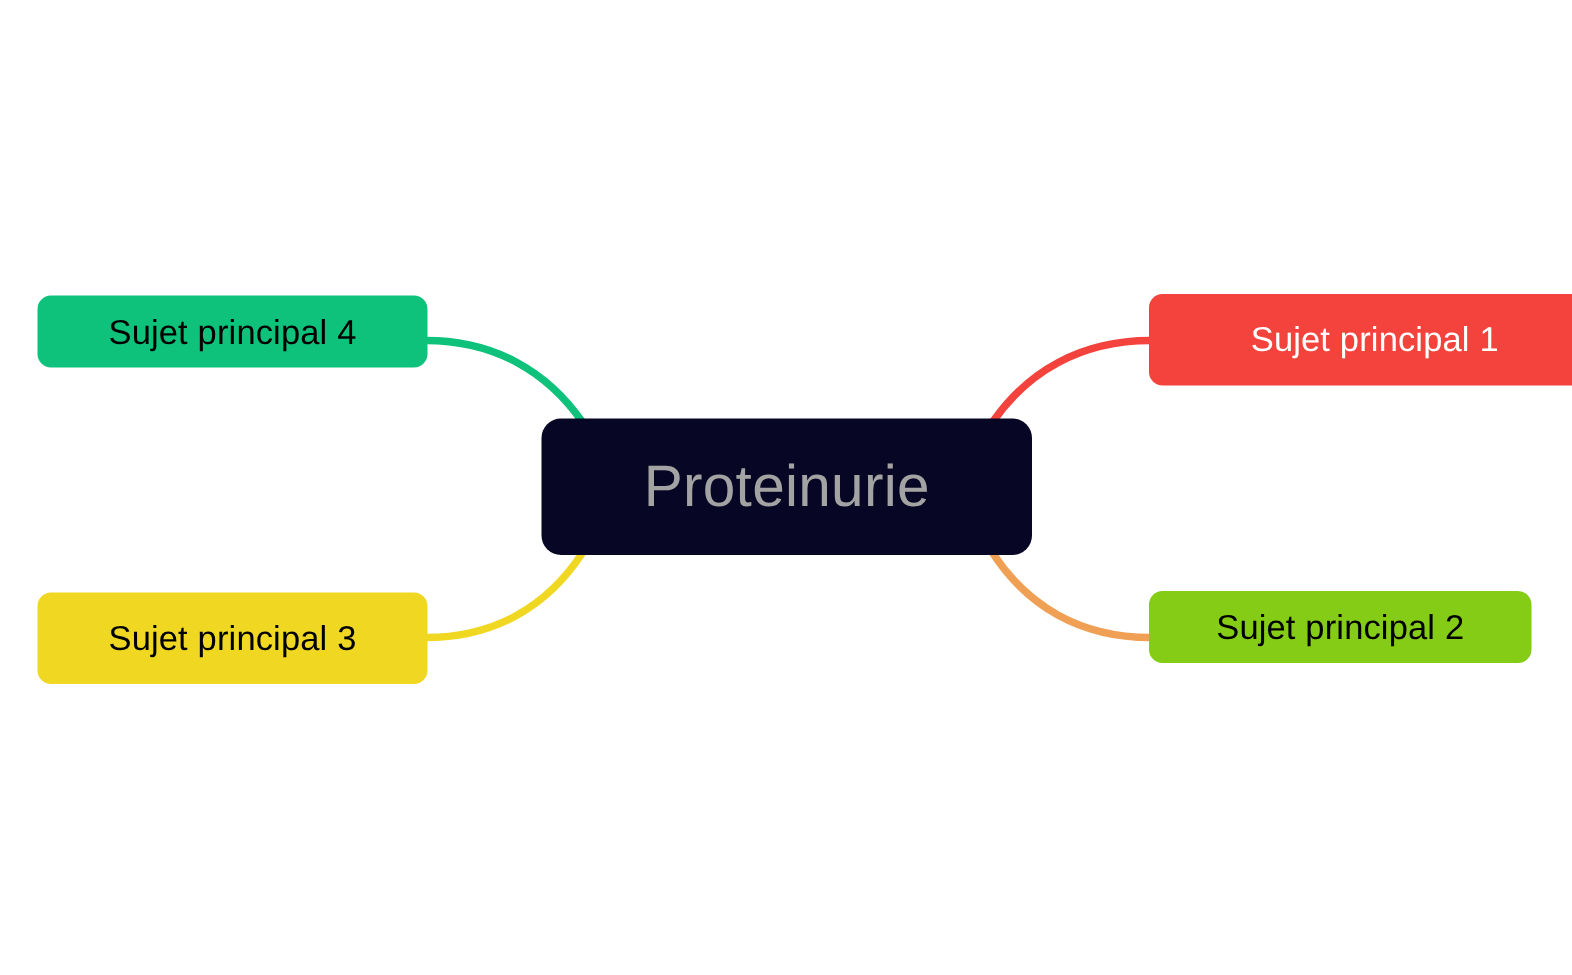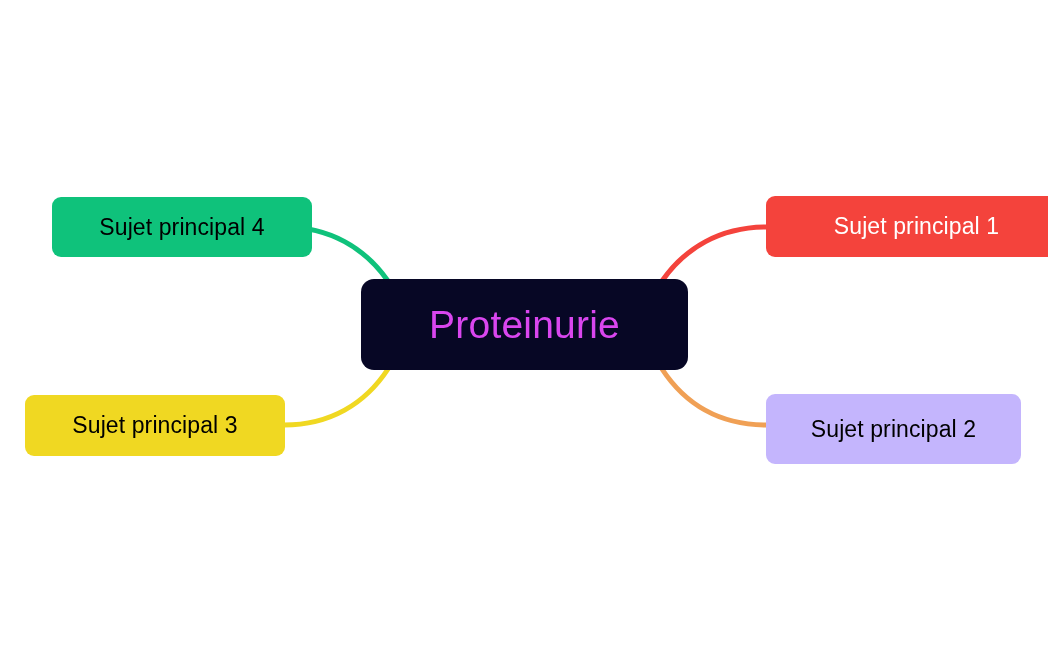--- a/index.html
+++ b/index.html
@@ -89,33 +89,33 @@
 
 <div id="canvas" style="width: 1048px; height: 650px; background: rgb(255, 255, 255);">
 
   <svg id="connector-layer" viewBox="0 0 1048 650" width="1048" height="650" xmlns="http://www.w3.org/2000/svg">
     <path fill="none" stroke="#0fc27b" stroke-width="5" stroke-linecap="round" d="M 284 227 C 330 227 365 248 388 281"></path>
     <path fill="none" stroke="#f4433c" stroke-width="5" stroke-linecap="round" d="M 662 281 C 685 248 720 227 767 227"></path>
     <path fill="none" stroke="#f0d822" stroke-width="5" stroke-linecap="round" d="M 284 425 C 330 425 365 404 388 369"></path>
     <path fill="none" stroke="#f0a055" stroke-width="5" stroke-linecap="round" d="M 662 369 C 685 404 720 425 767 425"></path>
   </svg>
 
-  <div class="node branch" id="node-topic4" style="left: 25px; top: 197px; width: 260px; height: 60px; background: rgb(15, 194, 123); color: rgb(0, 0, 0); margin-left: 27px;">
+  <div class="node branch" id="node-topic4" style="left: 25px; top: 197px; width: 260px; height: 48px; background: rgb(15, 194, 123); color: rgb(0, 0, 0);">
     <span class="node-label">Sujet principal 4</span>
   </div>
 
   <div class="node branch" id="node-topic3" style="left: 25px; top: 395px; width: 260px; height: 61px; background: rgb(240, 216, 34); color: rgb(0, 0, 0);">
     <span class="node-label">Sujet principal 3</span>
   </div>
 
-  <div class="node" id="node-center" style="left: 361px; top: 279px; width: 327px; height: 91px; background: rgb(7, 7, 37); color: #d946ef;">
+  <div class="node" id="node-center" style="left: 361px; top: 279px; width: 327px; height: 91px; background: rgb(7, 7, 37); color: #a3a3a3;">
     <span class="node-label">Proteinurie</span>
   </div>
 
   <div class="node branch" id="node-topic1" style="left: 766px; top: 196px; width: 301px; height: 61px; background: rgb(244, 67, 60); color: rgb(255, 255, 255);">
     <span class="node-label">Sujet principal 1</span>
   </div>
 
-  <div class="node branch" id="node-topic2" style="left: 766px; top: 394px; width: 255px; height: 70px; background: #c4b5fd; color: rgb(0, 0, 0);">
+  <div class="node branch" id="node-topic2" style="left: 766px; top: 394px; width: 255px; height: 48px; background: #84cc16; color: rgb(0, 0, 0);">
     <span class="node-label">Sujet principal 2</span>
   </div>
 
 </div>
 
 </body></html>

